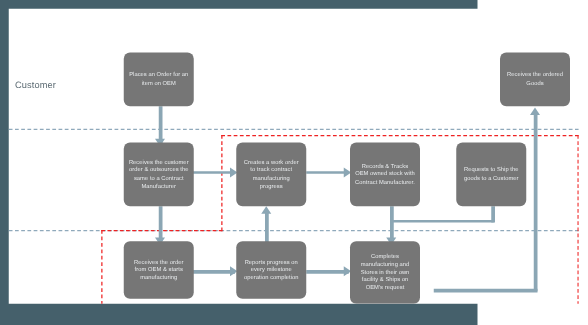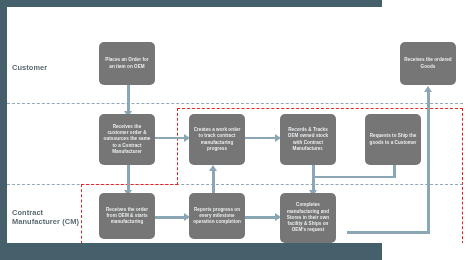--- a/index.html
+++ b/index.html
@@ -7,21 +7,20 @@
     width:470px;height:260px;
     background:#ffffff;
     font-family:"Liberation Sans", sans-serif;
     overflow:hidden;
   }
   #frame{
     position:relative;
     width:382px;height:260px;
     background:#45606b;
     box-sizing:border-box;
-    font-weight:bold;
   }
   #canvas{
     position:absolute;
     left:7px;top:7px;
     width:456px;height:236px;
     background:#ffffff;
     overflow:hidden;
   }
   
   .lane-label{
@@ -96,22 +95,20 @@
 
     <div class="lane-divider" style="top:96px;"></div>
     <div class="lane-divider" style="top:177px;"></div>
 
     <div class="scope" style="left:170px;top:101px;width:286px;height:77px;border-bottom:none;border-right:none;"></div>
     <div class="scope" style="left:74px;top:177px;width:382px;height:65px;border-top:none;border-right:none;"></div>
     <div class="scope" style="left:74px;top:177px;width:97px;height:3px;border-left:none;border-bottom:none;border-right:none;"></div>
     <div class="scope" style="left:449px;top:101px;width:7px;height:141px;border-left:none;border-top:none;border-bottom:none;"></div>
 
     <div class="lane-label" style="left:5px;top:56px;">Customer</div>
-    <div class="lane-label" style="left:5px;top:201px;">Contract
-Manufacturer (CM)</div>
 
     <div class="conn" style="left:120px;top:78px;width:2.6px;height:30px;"></div>
     <div class="arrowhead ah-down" style="left:117.1px;top:104px;"></div>
 
     <div class="conn" style="left:120px;top:158px;width:2.6px;height:28px;"></div>
     <div class="arrowhead ah-down" style="left:117.1px;top:183px;"></div>
 
     <div class="conn" style="left:147px;top:129.5px;width:34px;height:2.6px;"></div>
     <div class="arrowhead ah-right" style="left:177px;top:126.6px;"></div>
 

